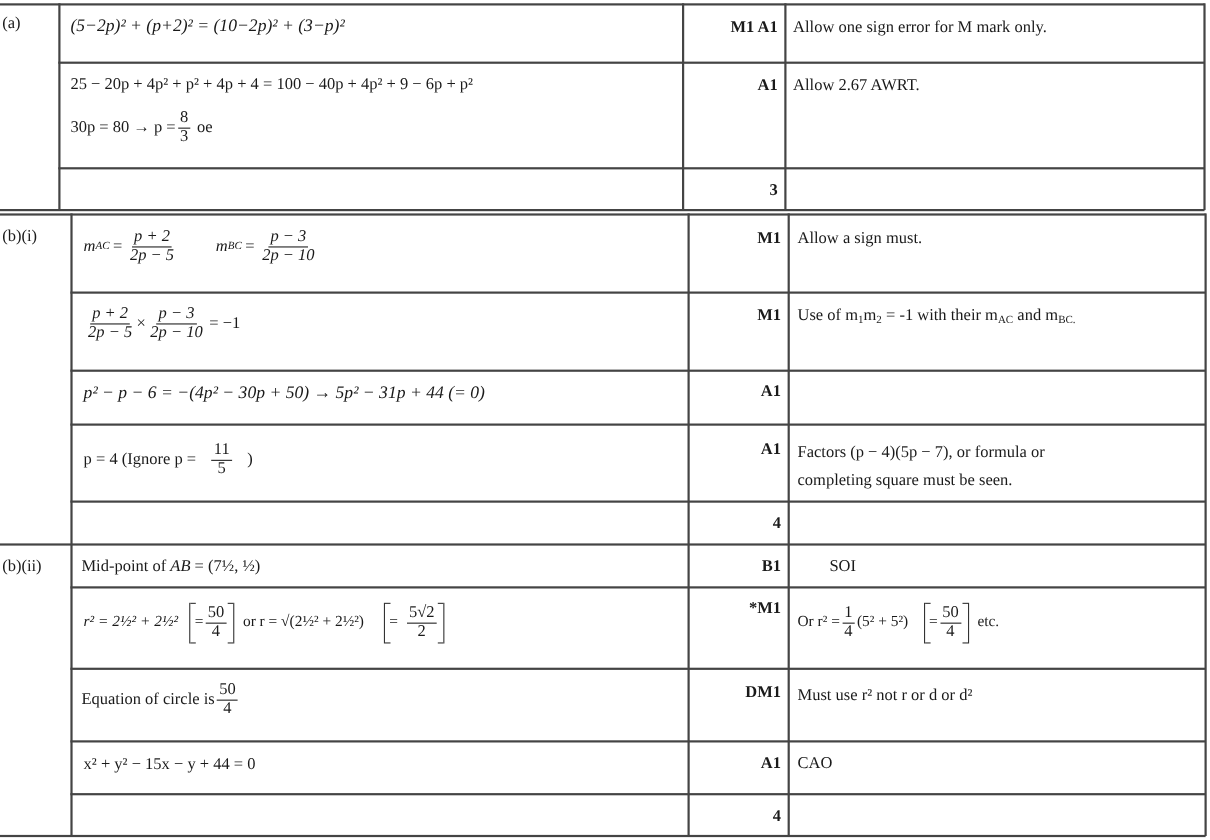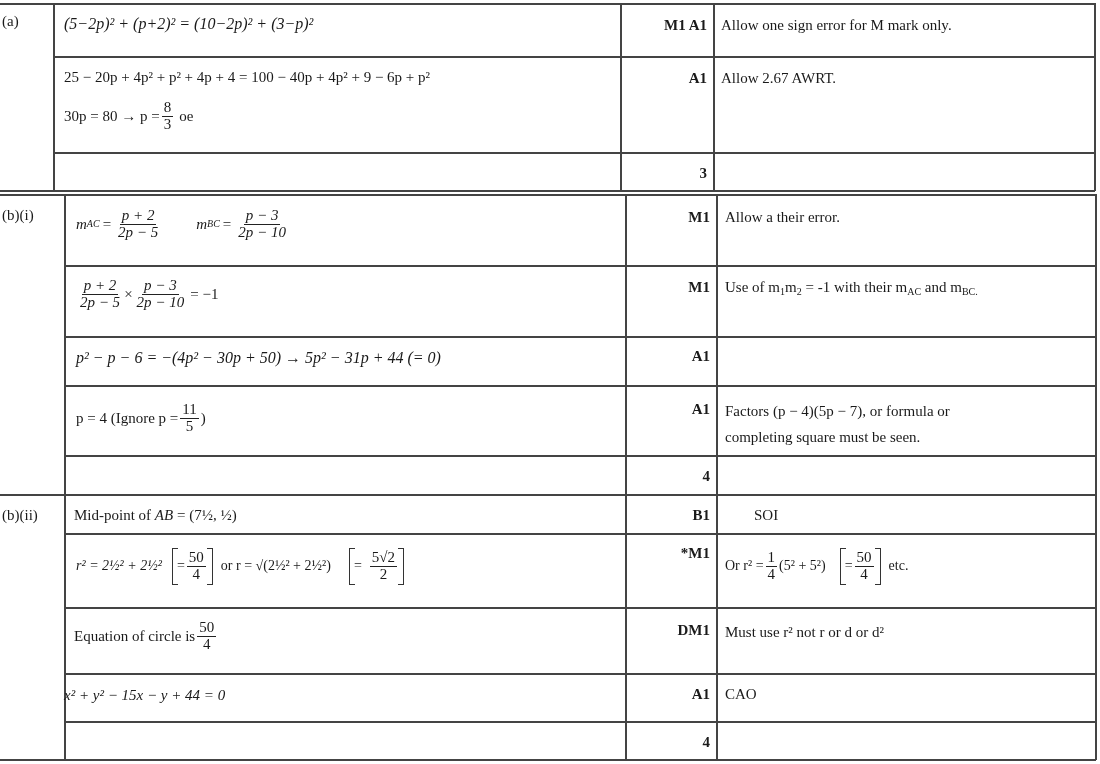--- a/index.html
+++ b/index.html
@@ -92,21 +92,21 @@
     <span style="width:34px;display:inline-block;"></span>
     <i>m</i>
       <span class="sub">BC</span>
     <span style="margin:0 3px;">=</span>
     <span class="frac">
         <i class="num">p − 3</i>
         <i class="den">2p − 10</i>
       </span>
   </div>
   <div class="cell mark" style="left:630px;width:80px;top:208px;">M1</div>
-  <div class="cell note" style="left:725px;top:208px;">Allow a their error.</div>
+  <div class="cell note" style="left:725px;top:208px;">Allow a sign must.</div>
 
   <div class="cell math" style="left:76px;top:278px;display:flex;align-items:center;">
     <span class="frac">
         <i class="num">p + 2</i>
         <i class="den">2p − 5</i>
       </span>
     <span>×</span>
     <span class="frac">
         <i class="num">p − 3</i>
         <i class="den">2p − 10</i>
@@ -114,21 +114,21 @@
     <span style="margin-left:2px;">= −1</span>
   </div>
   <div class="cell mark" style="left:630px;width:80px;top:278px;">M1</div>
   <div class="cell note" style="left:725px;top:278px;">
     <span>Use of m</span><span class="subr">1</span><span>m</span><span class="subr">2</span><span> = -1 with their m</span><span class="subr">AC</span><span> and m</span><span class="subr">BC.</span>
   </div>
 
   <div class="cell math" style="left:76px;top:348px;font-style:italic;font-size:16px;">p² − p − 6 = −(4p² − 30p + 50)  →  5p² − 31p + 44  (= 0)</div>
   <div class="cell mark" style="left:630px;width:80px;top:347px;">A1</div>
 
-  <div class="cell math" style="left:76px;top:402px;display:flex;align-items:center;">
+  <div class="cell math" style="left:76px;top:402px;display:flex;align-items:center;gap:12px;">
     <span>p = 4  (Ignore  p =</span>
     <span class="frac">
         <span class="num">11</span>
         <span class="den">5</span>
       </span>
     <span>)</span>
   </div>
   <div class="cell mark" style="left:630px;width:80px;top:400px;">A1</div>
   <div class="cell note" style="left:725px;top:402px;">Factors (p − 4)(5p − 7), or formula or</div>
   <div class="cell note" style="left:725px;top:428px;">completing square must be seen.</div>
@@ -194,18 +194,18 @@
   <div class="cell math" style="left:74px;top:620px;display:flex;align-items:center;">
     <span>Equation of circle is </span>
     <span class="frac">
         <span class="num">50</span>
         <span class="den">4</span>
       </span>
   </div>
   <div class="cell mark" style="left:630px;width:80px;top:621px;">DM1</div>
   <div class="cell note" style="left:725px;top:623px;">Must use  r²  not  r  or  d  or  d²</div>
 
-  <div class="cell math" style="left:64px;top:686px;font-style:italic;">x² + y² − 15x − y + 44 = 0</div>
+  <div class="cell math" style="left:76px;top:686px;">x² + y² − 15x − y + 44 = 0</div>
   <div class="cell mark" style="left:630px;width:80px;top:685px;">A1</div>
   <div class="cell note" style="left:725px;top:685px;">CAO</div>
 
   <div class="cell mark" style="left:630px;width:80px;top:733px;">4</div>
 </div>
 
 </body></html>

